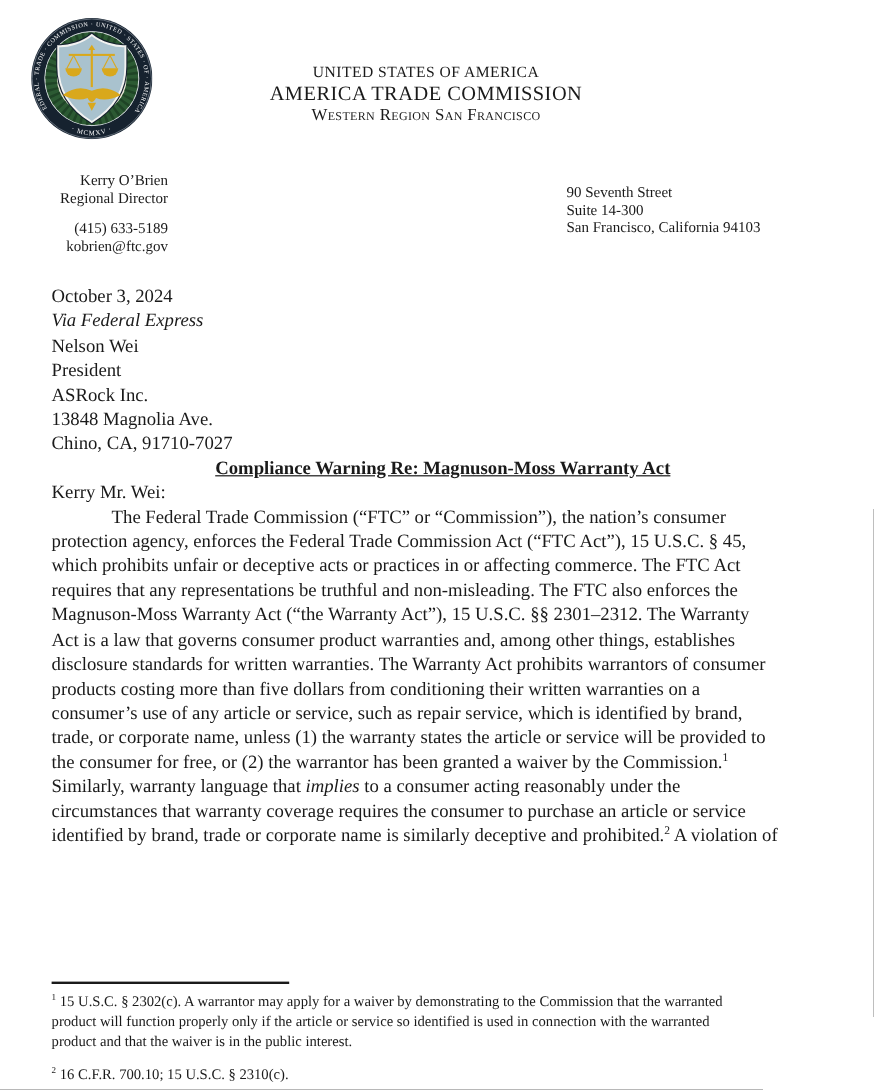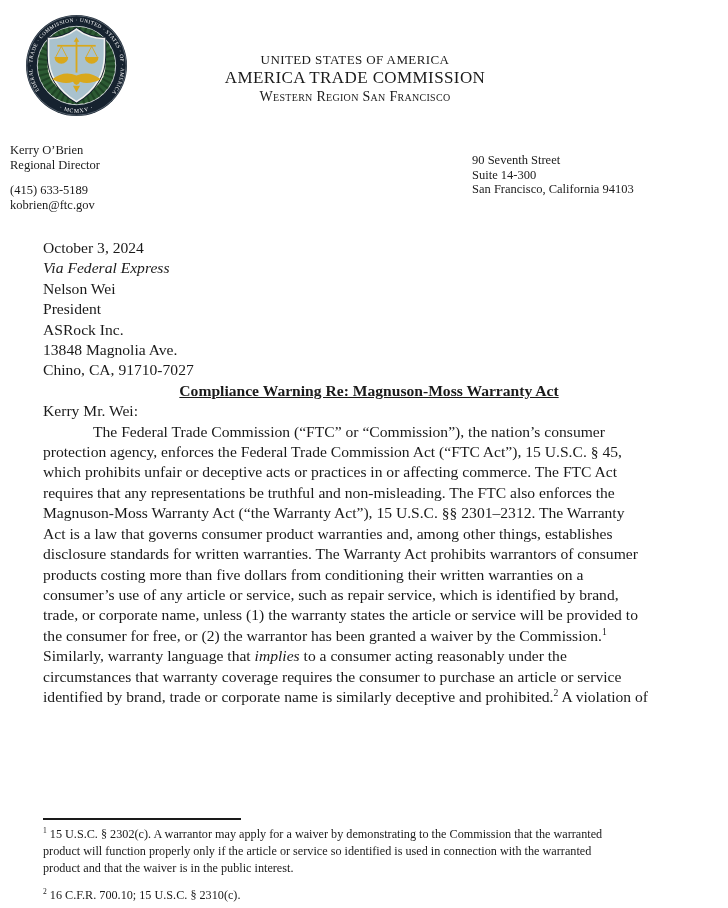--- a/index.html
+++ b/index.html
@@ -11,21 +11,21 @@
     font-family:"Liberation Serif","DejaVu Serif",serif;
     overflow:hidden;
     margin:0 auto;
   }
   
   .seal{position:absolute;left:26px;top:15px;width:101px;height:101px;}
   .org-block{position:absolute;left:150px;top:52px;width:410px;text-align:center;}
   .org-line1{font-size:13px;line-height:16px;letter-spacing:0.4px;}
   .org-line2{font-size:17px;line-height:20px;letter-spacing:0.4px;}
   .org-line3{font-size:14px;line-height:18px;font-variant:small-caps;letter-spacing:0.3px;}
-  .contact-block{position:absolute;left:10px;top:143px;width:130px;text-align:left;font-size:12.5px;line-height:14.5px;}
+  .contact-block{position:absolute;left:10px;top:143px;width:130px;text-align:right;font-size:12.5px;line-height:14.5px;}
   .contact-phone{margin-top:11px;}
   .addr-block{position:absolute;left:472px;top:153px;width:240px;text-align:left;font-size:12.5px;line-height:14.5px;}
   
   .letter-body{position:absolute;left:43px;top:238px;width:652px;font-size:15.6px;line-height:20.4px;}
   .letter-body p{margin:0;}
   .date-line{margin-bottom:18px;}
   .via-line{font-style:italic;margin-bottom:13px;}
   .recipient-block{margin-bottom:7px;white-space:nowrap;}
   .subject-line{
     text-align:center;font-weight:bold;text-decoration:underline;

